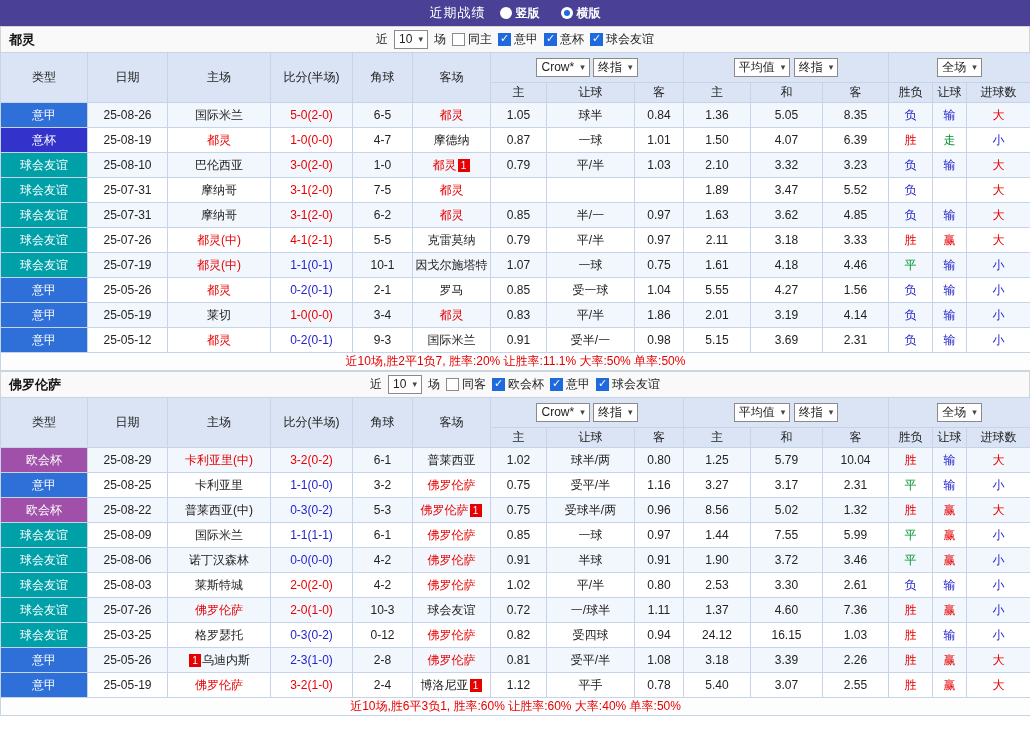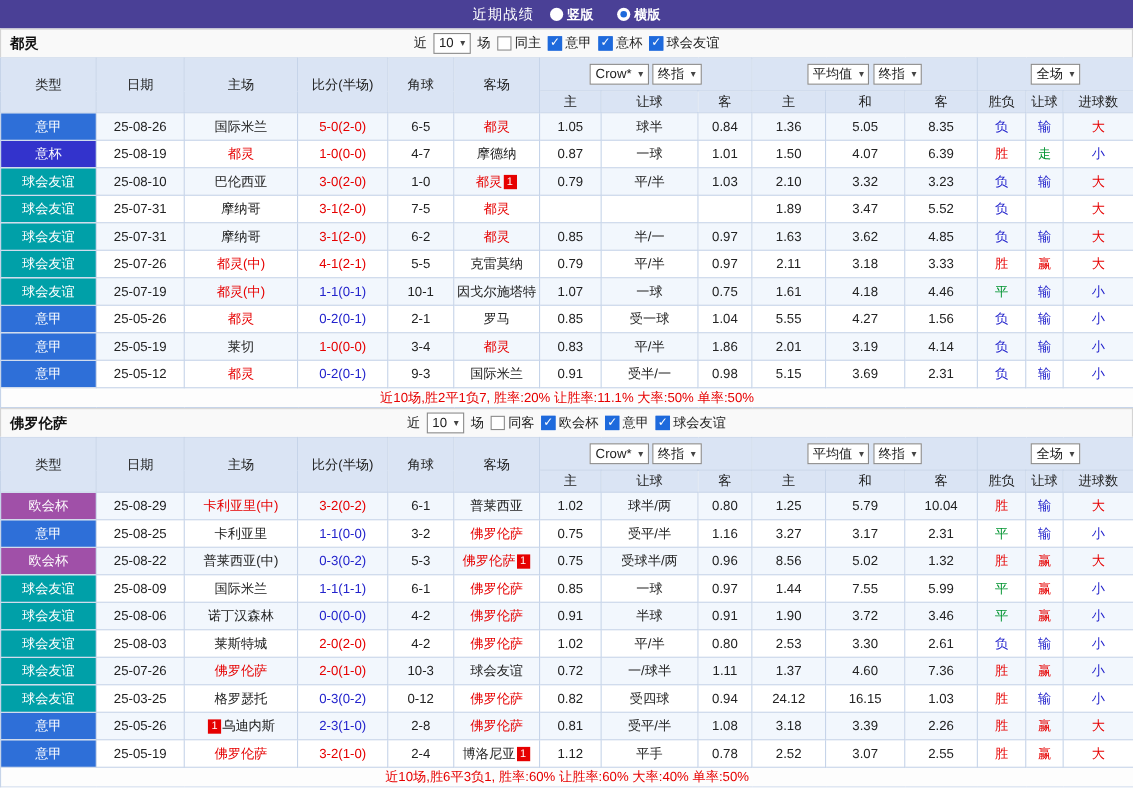--- a/index.html
+++ b/index.html
@@ -606,21 +606,21 @@
         <tr>
           <td class="type t-seriea">意甲</td>
           <td>25-05-19</td>
           <td><span class="tname focal">佛罗伦萨</span></td>
           <td class="c-red">3-2(1-0)</td>
           <td>2-4</td>
           <td><span class="tname">博洛尼亚</span><i class="rc">1</i></td>
           <td>1.12</td>
           <td>平手</td>
           <td>0.78</td>
-          <td>2.52</td>
+          <td>5.40</td>
           <td>3.07</td>
           <td>2.55</td>
           <td class="c-red">胜</td>
           <td class="c-red">赢</td>
           <td class="c-red">大</td>
         </tr>
       </tbody>
     <tfoot>
       <tr>
           <td colspan="15" class="summary">近10场,胜6平3负1, 胜率:60% 让胜率:60% 大率:40% 单率:50%</td>

